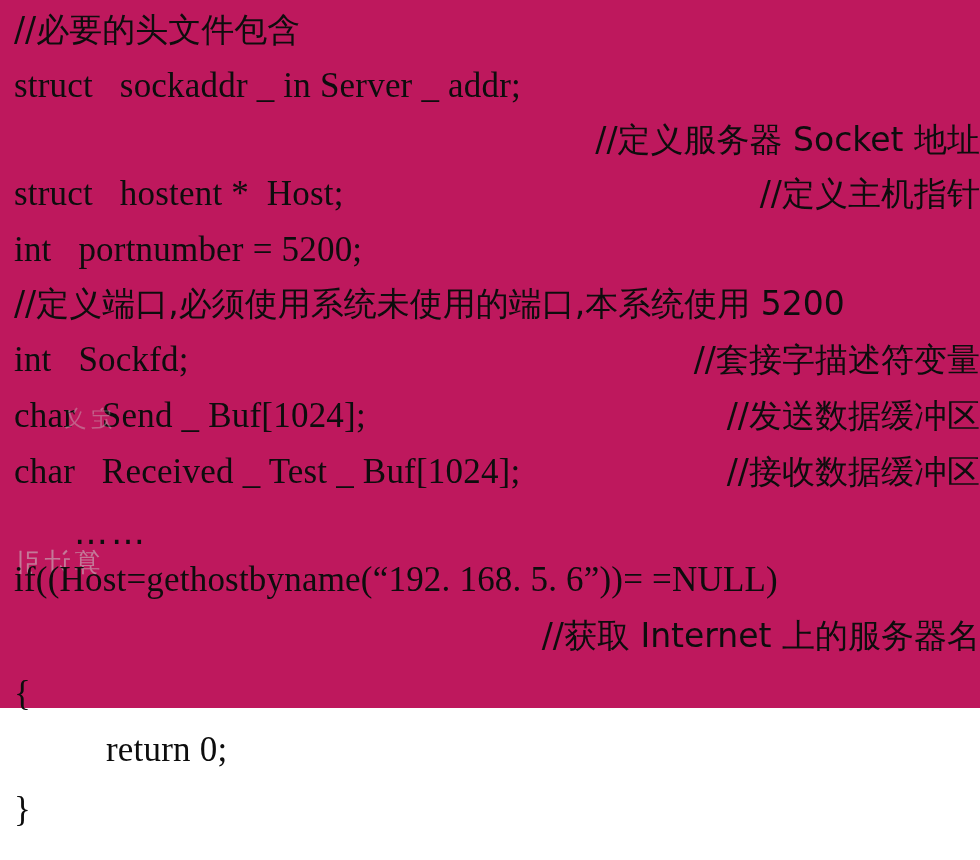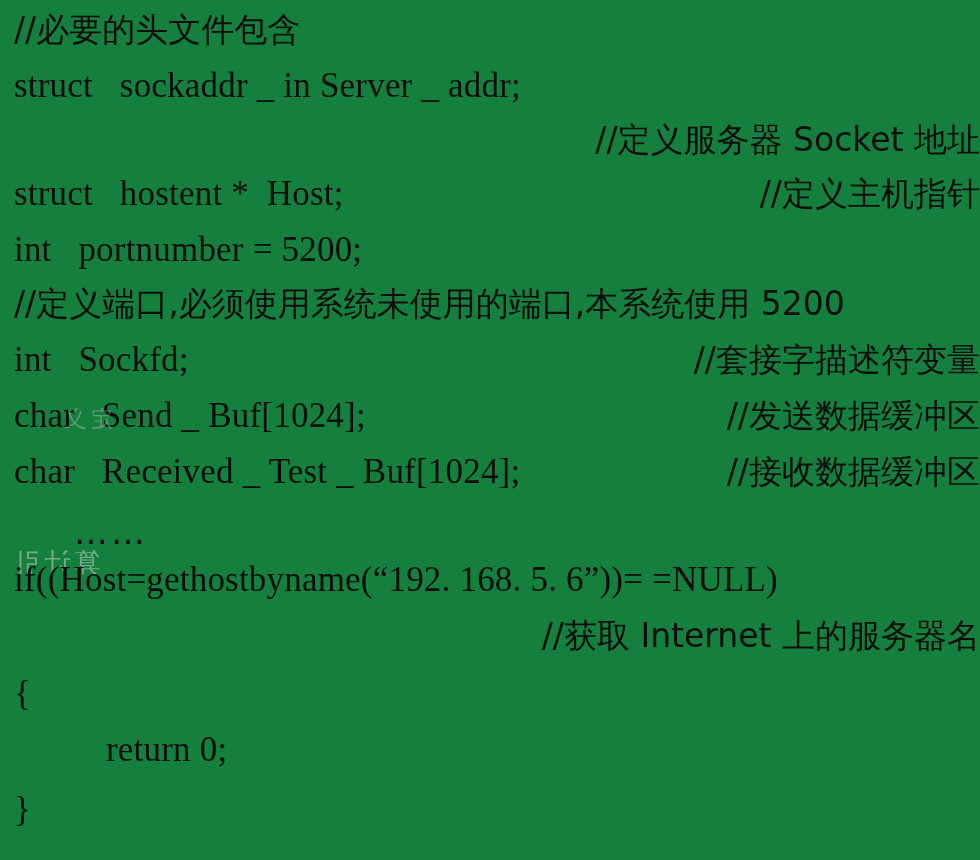--- a/index.html
+++ b/index.html
@@ -13,22 +13,22 @@
     overflow: hidden;
     font-family: "Liberation Serif", "DejaVu Serif", serif;
     color: #000000;
     position: relative;
     -webkit-font-smoothing: antialiased;
   }
 
   #page {
     position: relative;
     width: 980px;
-    height: 860px;
-    background: #15803d;
+    height: 708px;
+    background: #be185d;
   }
 
   
   .line {
     position: absolute;
     left: 0;
     width: 980px;
     height: 56px;
     line-height: 56px;
     white-space: pre;

